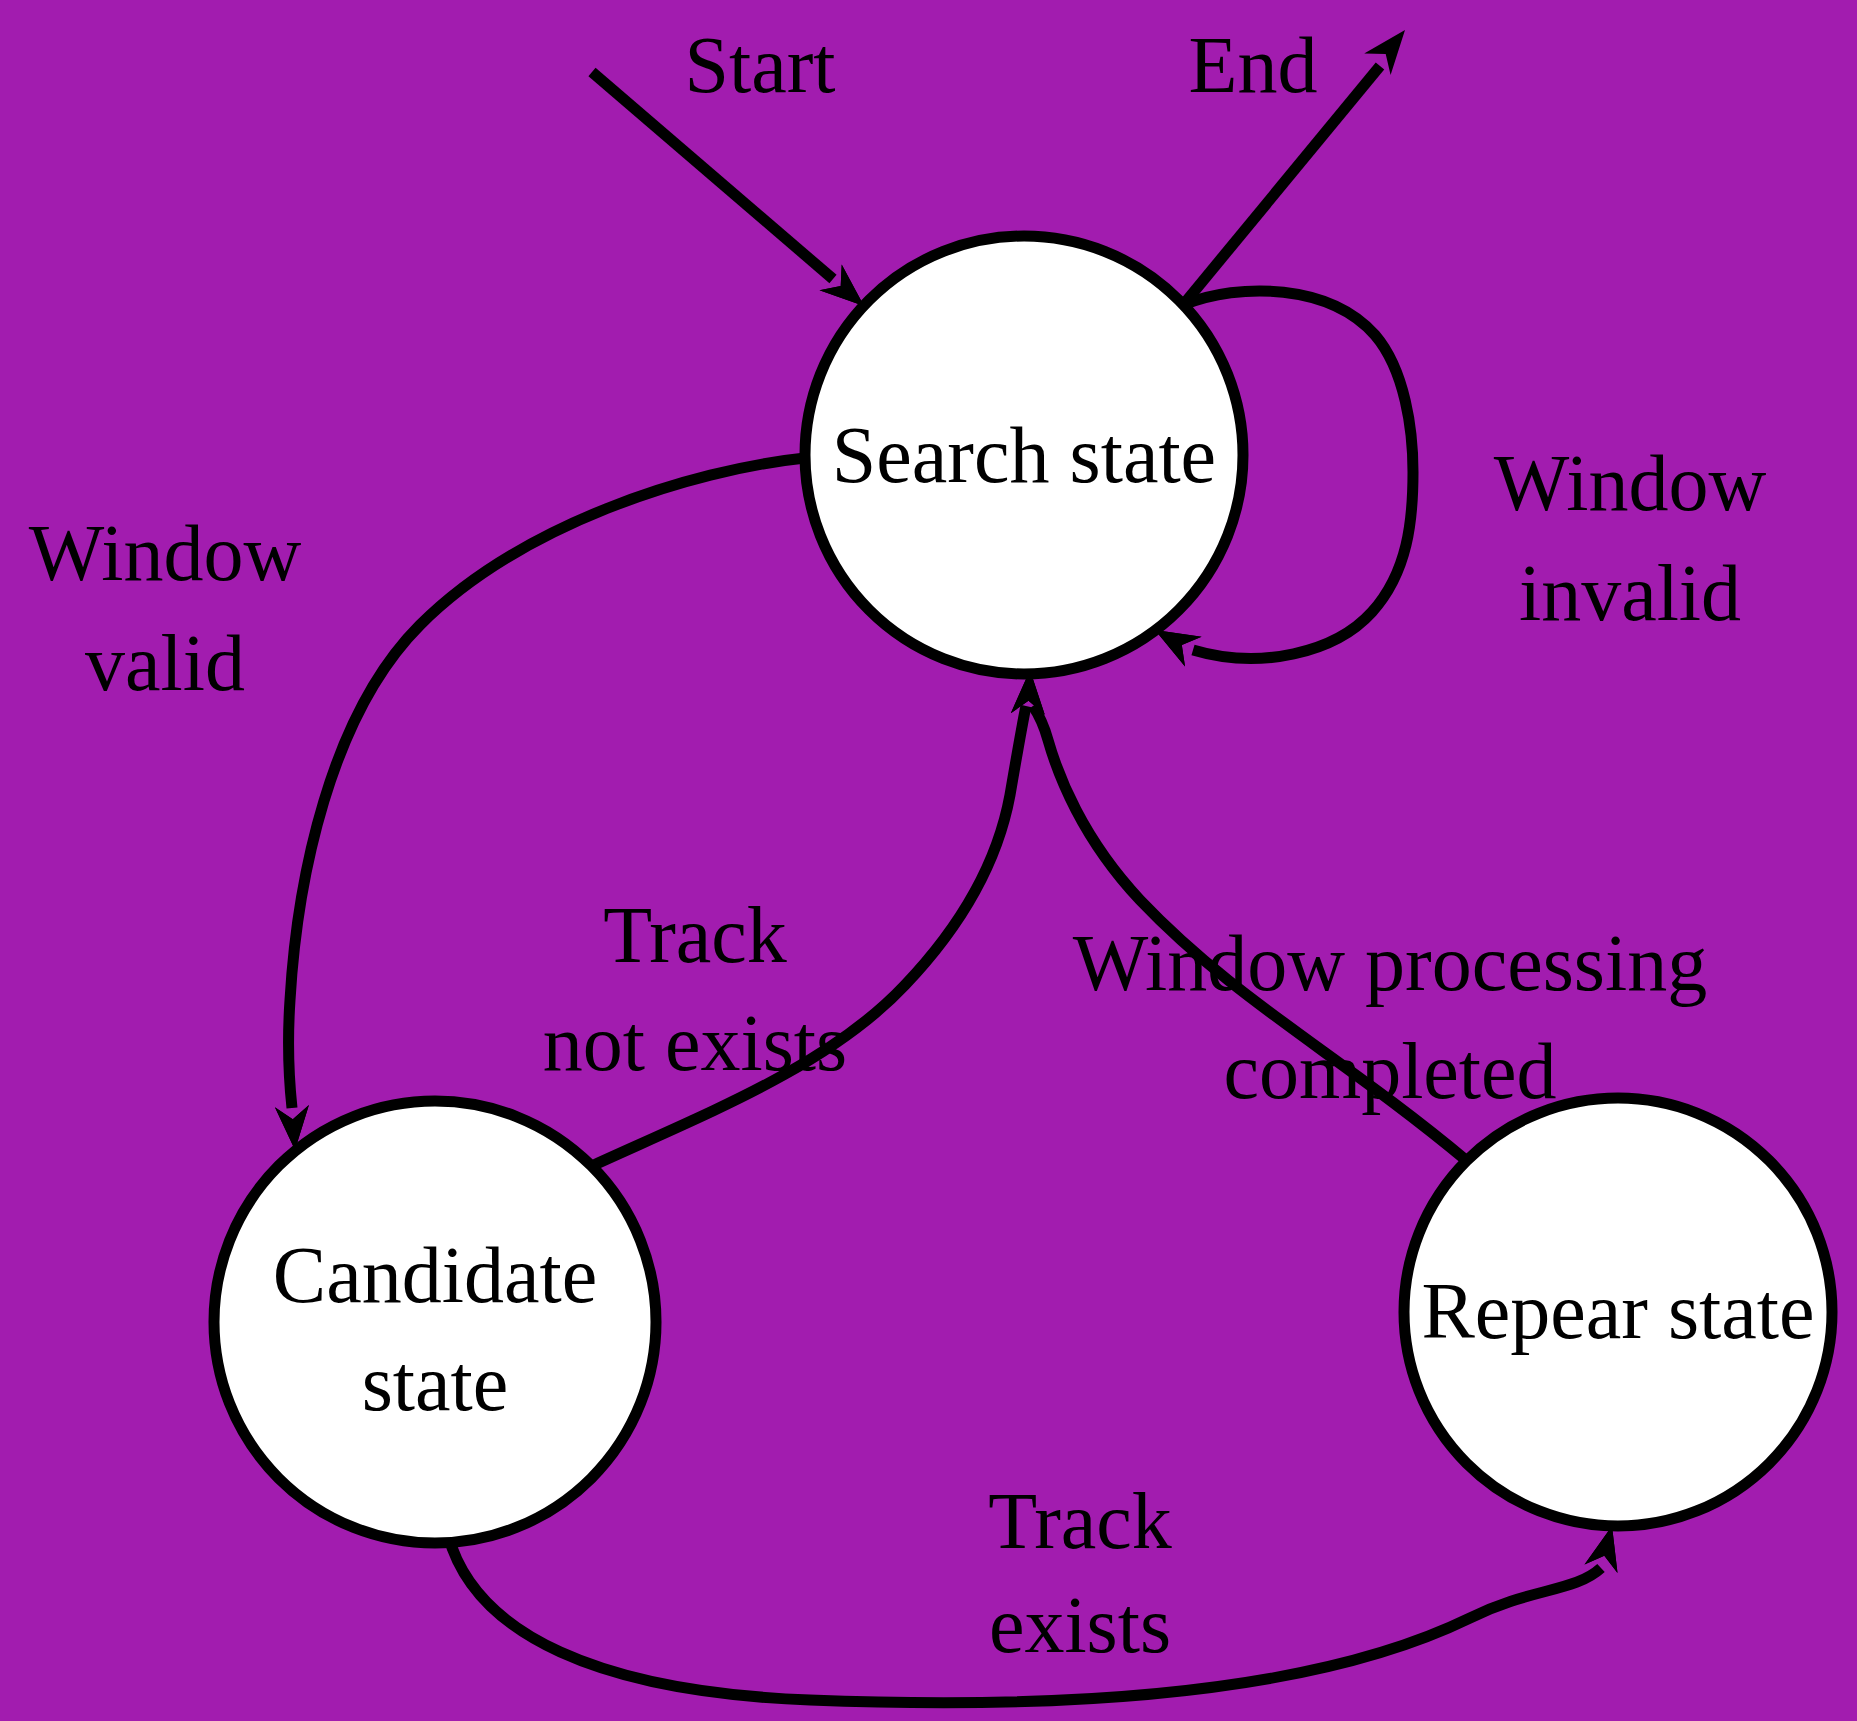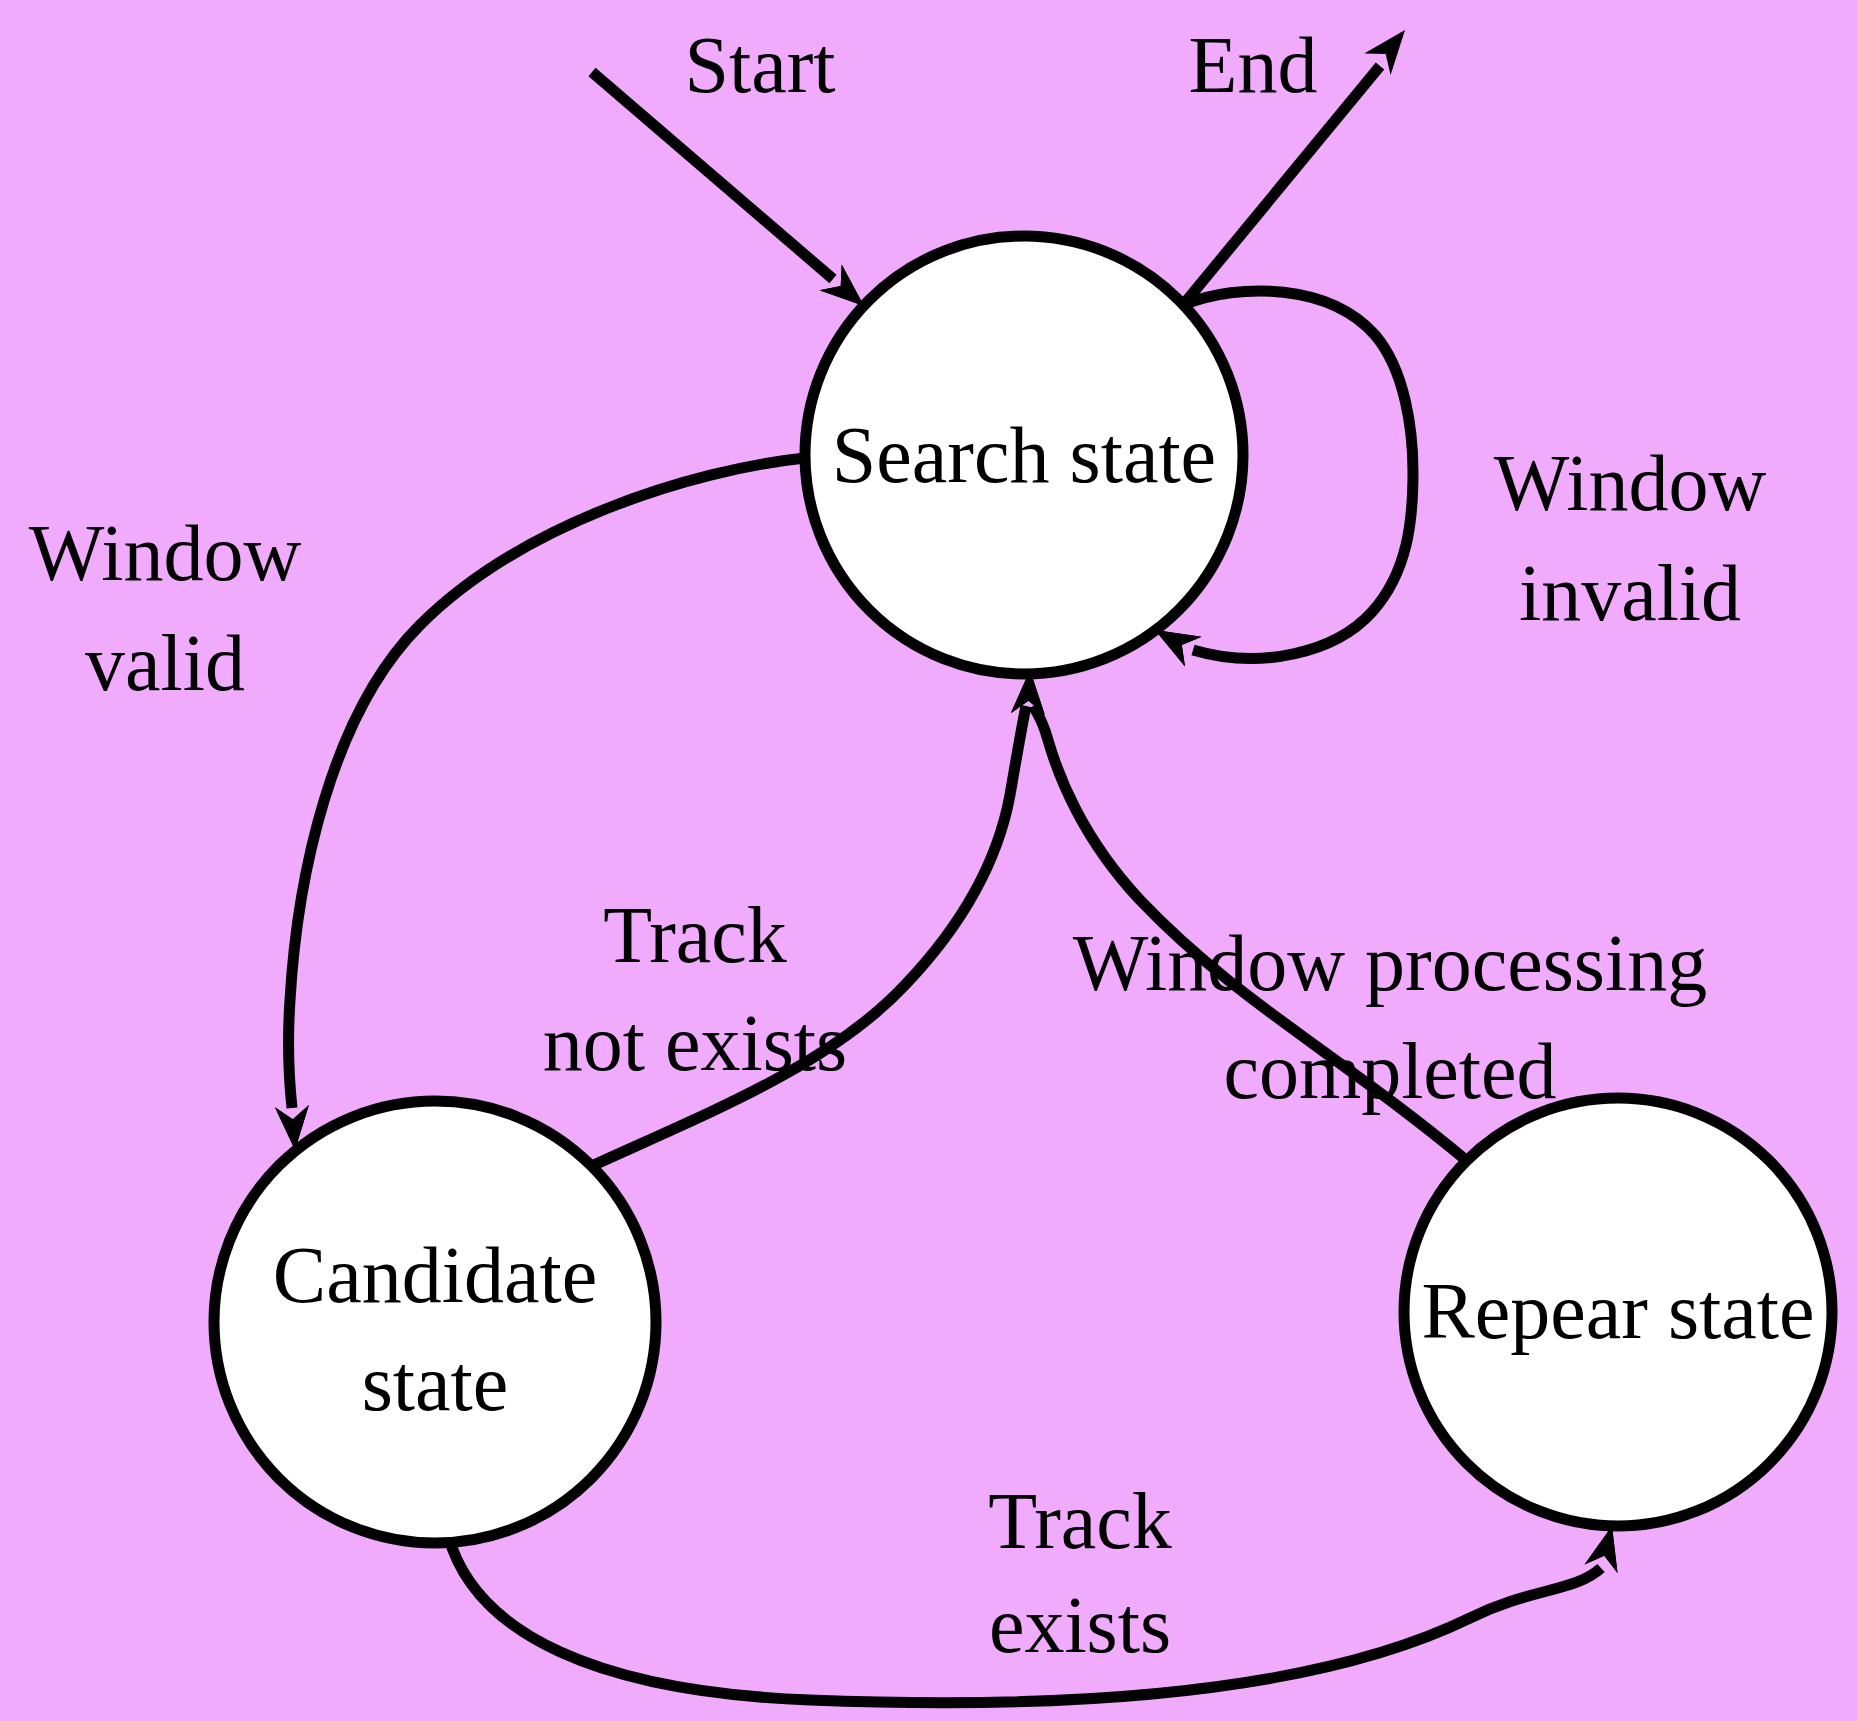--- a/index.html
+++ b/index.html
@@ -3,21 +3,21 @@
 <meta charset="utf-8">
 <style>
   html, body {
     margin: 0;
     padding: 0;
     background: #ffffff;
   }
   .page {
     width: 1857px;
     height: 1721px;
-    background: #f0abfc;
+    background: #a21caf;
     position: relative;
     overflow: hidden;
   }
   svg { display: block; }
   .shape {
     fill: none;
     stroke: #000000;
     stroke-width: 11;
   }
   .node-circle {

